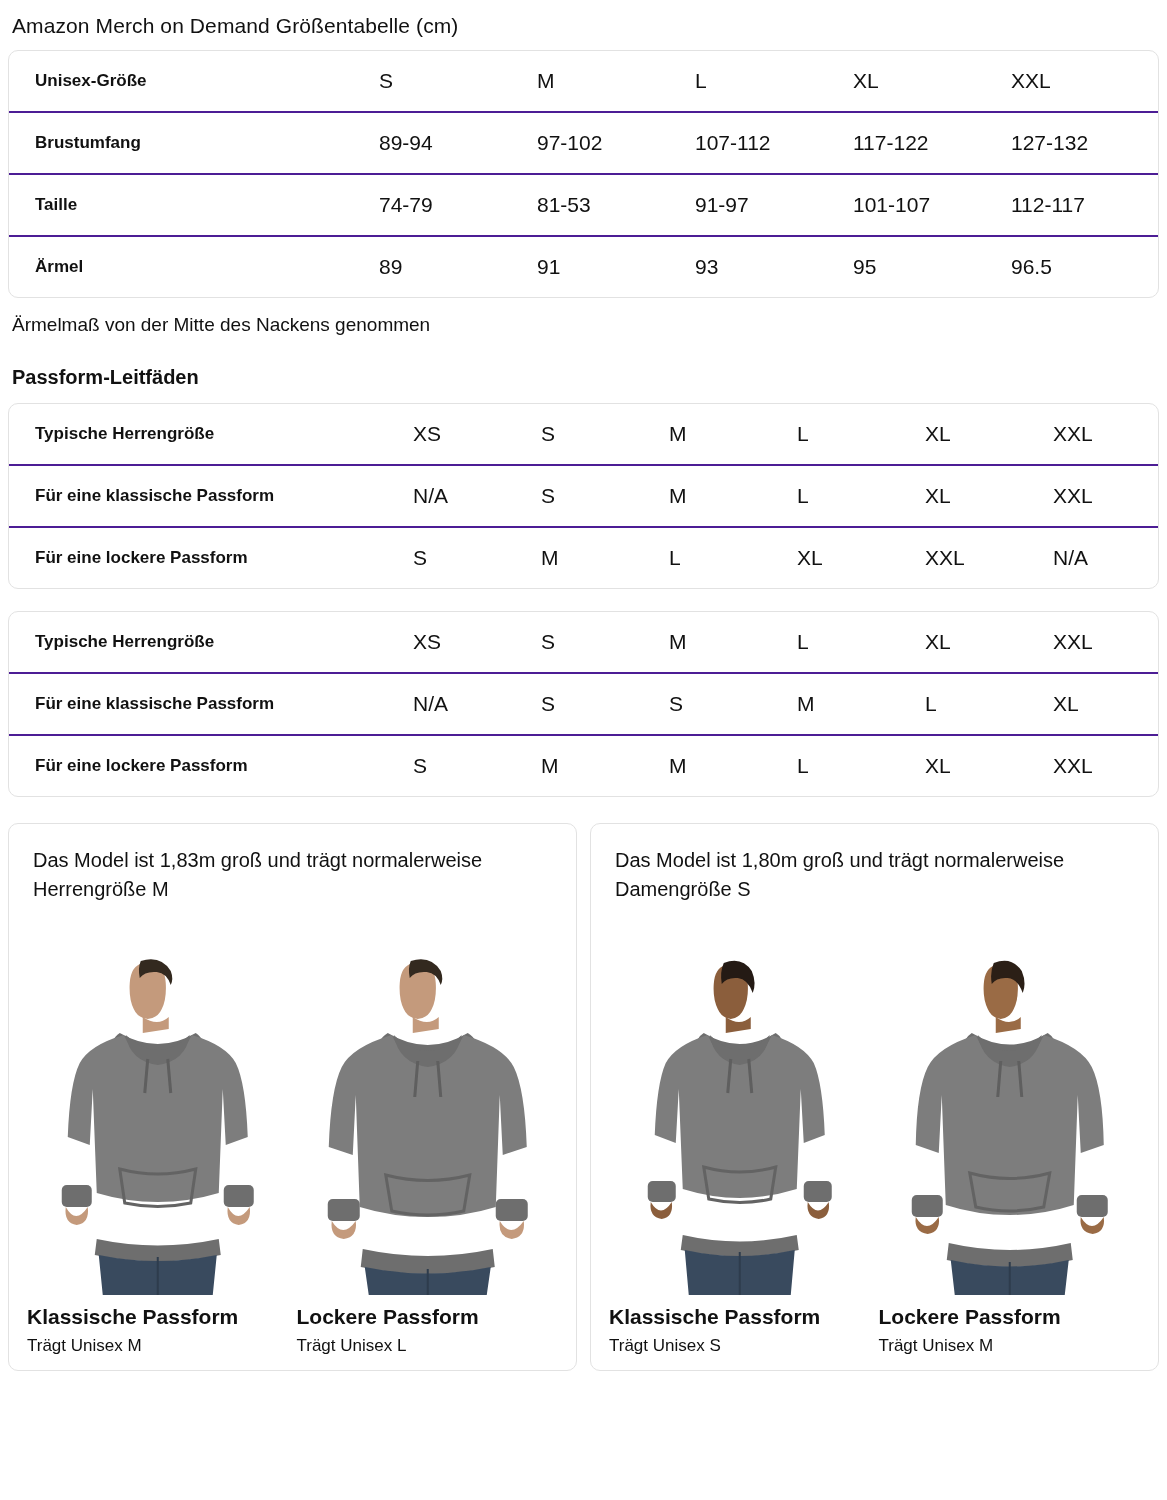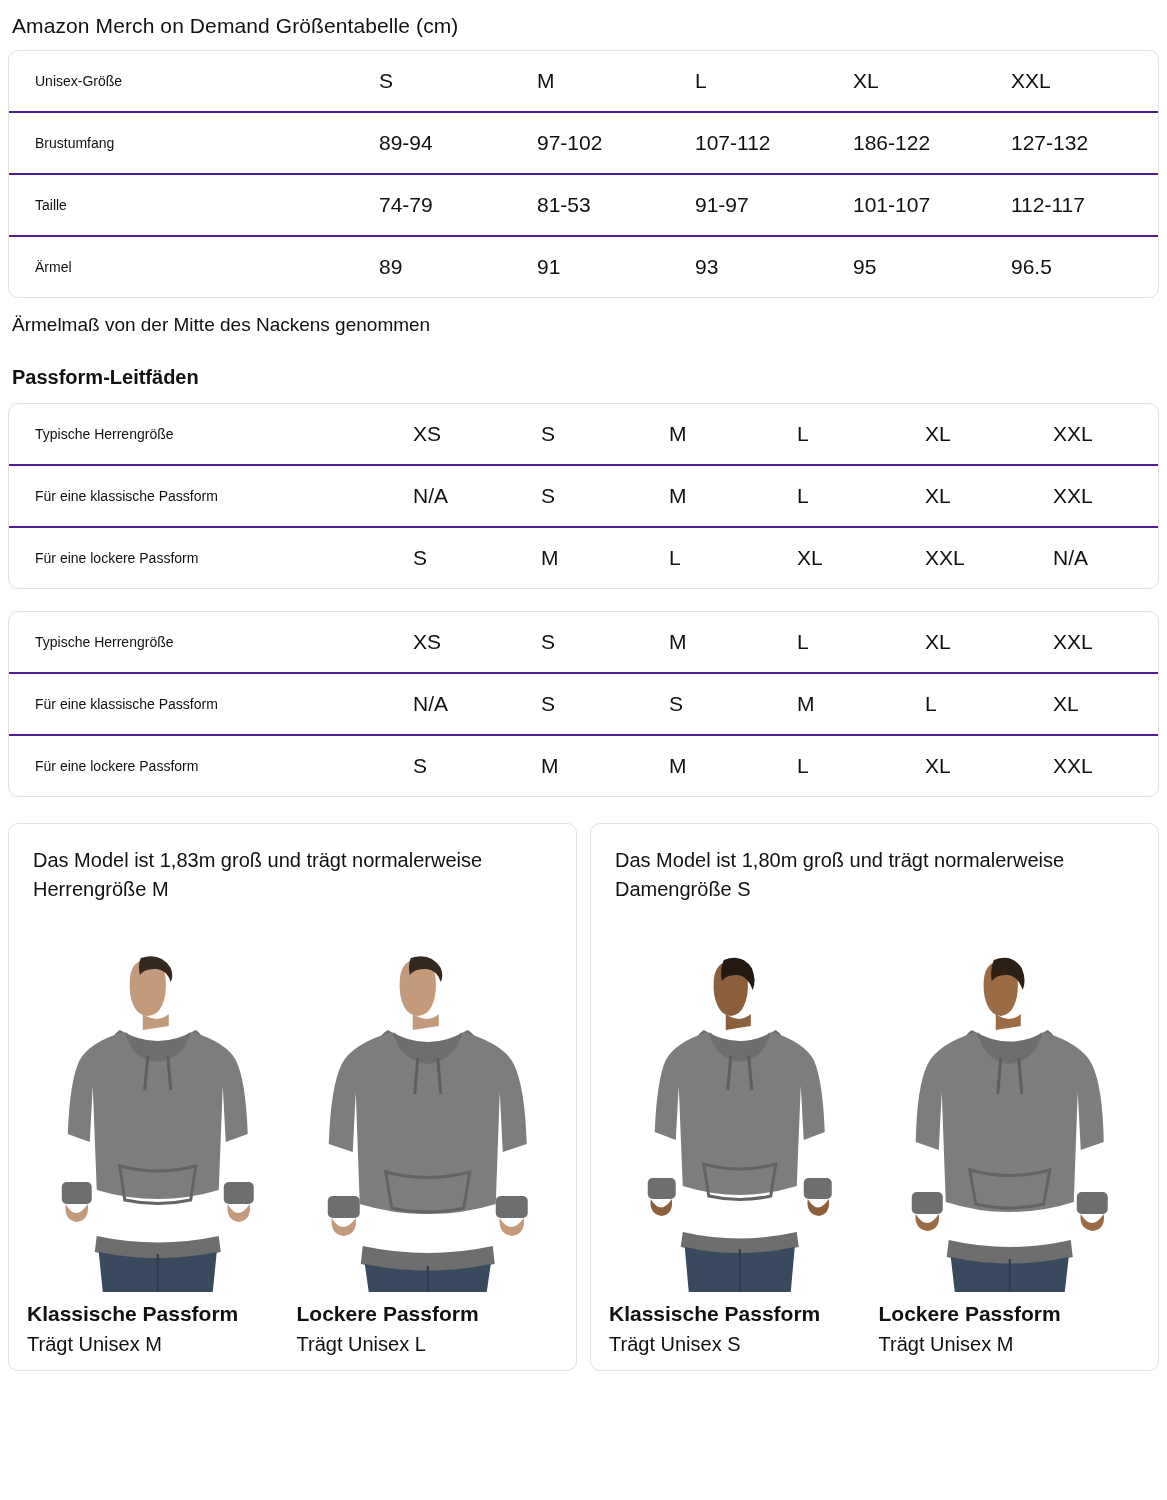--- a/index.html
+++ b/index.html
@@ -47,23 +47,23 @@
     border-top: 2px solid #4c1d95;
   }
   table.sizetable td {
     padding: 18px 10px 18px 0;
     font-size: 21px;
     font-weight: 400;
     color: #111;
     vertical-align: middle;
   }
   table.sizetable td.label {
-    font-weight: 400;
+    font-weight: 700;
     padding-left: 26px;
-    font-size: 14px;
+    font-size: 17px;
   }
 
   
   .tbl-main col.c0 { width: 370px; }
   .tbl-main col.cx { width: 158px; }
 
   
   .tbl-fit col.c0 { width: 404px; }
   .tbl-fit col.cx { width: 128px; }
   .tbl-fit td {
@@ -124,21 +124,21 @@
     flex-direction: column;
     align-items: flex-start;
   }
   .fig-caption-title {
     font-size: 21px;
     font-weight: 700;
     margin-top: 10px;
     text-align: center;
   }
   .fig-caption-sub {
-    font-size: 20px;
+    font-size: 17px;
     font-weight: 400;
     margin-top: 7px;
     text-align: center;
   }
   .fig-art { width: 100%; height: 340px; }
   .fig-art svg { display: block; width: 100%; height: 100%; }
 </style>
 </head>
 <body>
 
@@ -163,21 +163,21 @@
           <td>M</td>
           <td>L</td>
           <td>XL</td>
           <td>XXL</td>
         </tr>
         <tr>
           <td class="label">Brustumfang</td>
           <td>89-94</td>
           <td>97-102</td>
           <td>107-112</td>
-          <td>186-122</td>
+          <td>117-122</td>
           <td>127-132</td>
         </tr>
         <tr>
           <td class="label">Taille</td>
           <td>74-79</td>
           <td>81-53</td>
           <td>91-97</td>
           <td>101-107</td>
           <td>112-117</td>
         </tr>

